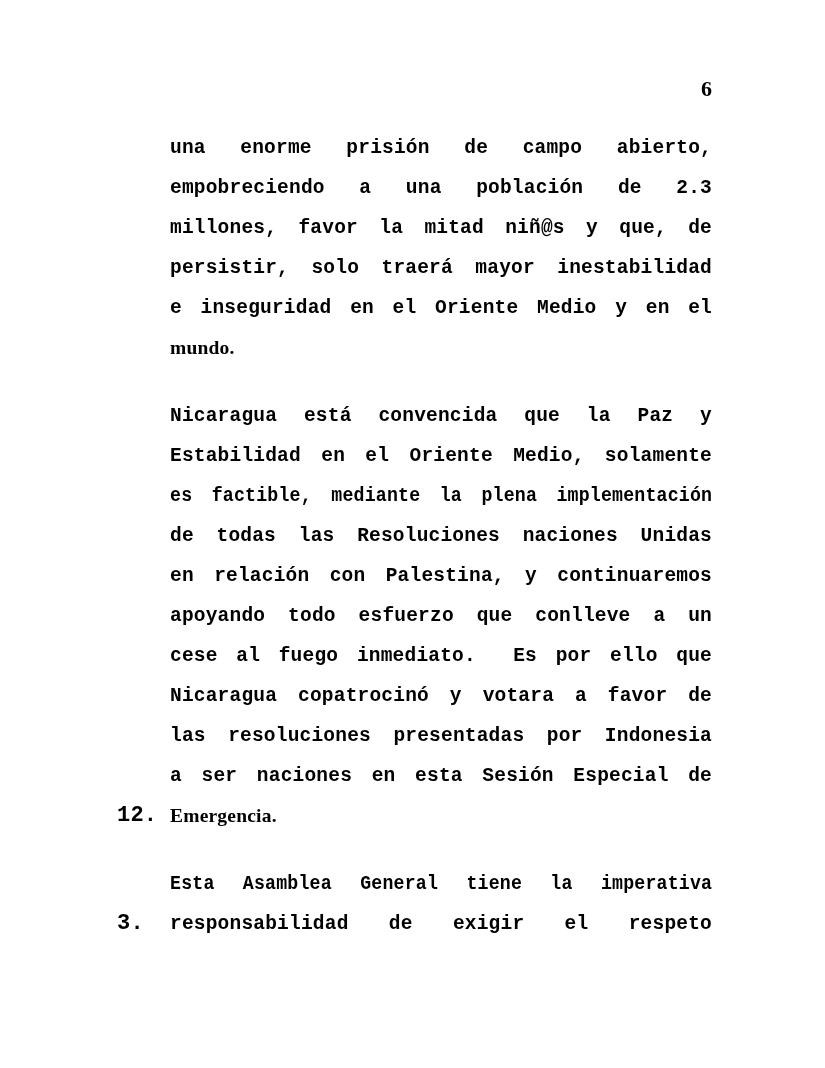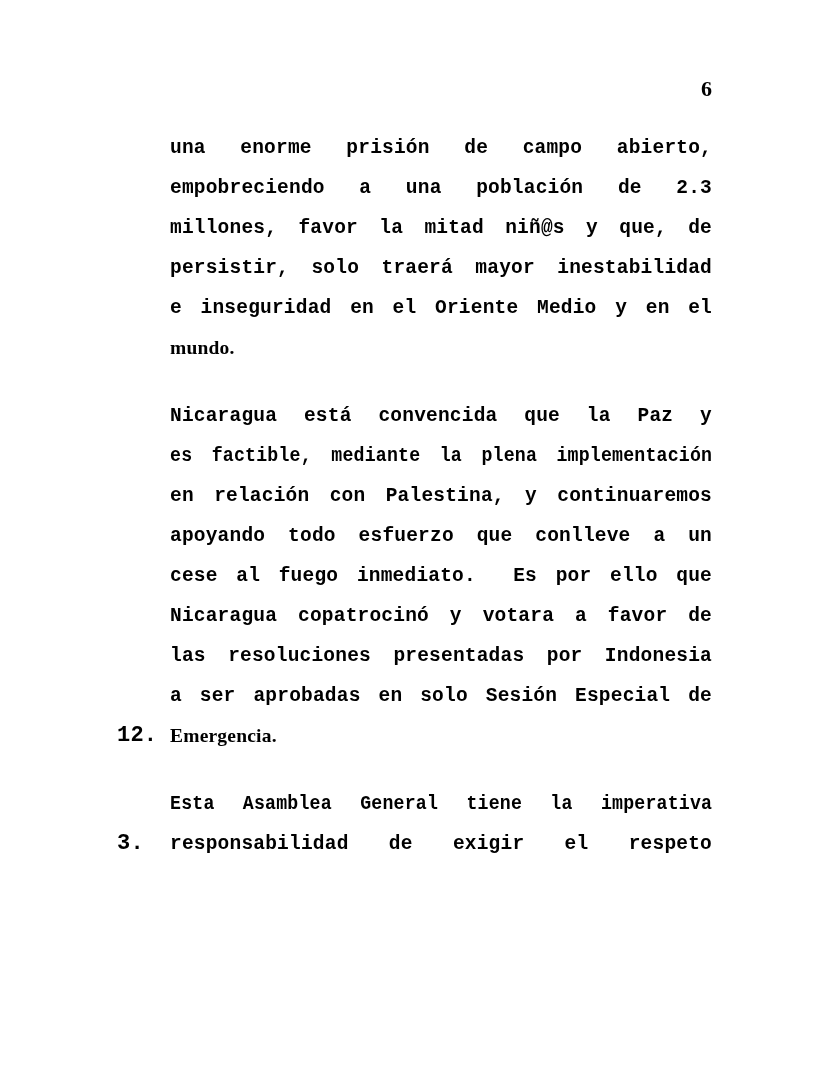--- a/index.html
+++ b/index.html
@@ -108,27 +108,29 @@
           <div class="line">millones, favor la mitad niñ@s y que, de</div>
           <div class="line">persistir, solo traerá mayor inestabilidad</div>
           <div class="line">e inseguridad en el Oriente Medio y en el</div>
           <div class="line last">mundo.</div>
         </div>
       </div>
       <div class="para">
         <div class="para-marker">12.</div>
         <div class="para-body">
           <div class="line">Nicaragua está convencida que la Paz y</div>
+          <div class="line">Estabilidad en el Oriente Medio, solamente</div>
           <div class="line condensed">es factible, mediante la plena implementación</div>
+          <div class="line">de todas las Resoluciones naciones Unidas</div>
           <div class="line">en relación con Palestina, y continuaremos</div>
           <div class="line">apoyando todo esfuerzo que conlleve a un</div>
           <div class="line">cese al fuego inmediato.  Es por ello que</div>
           <div class="line">Nicaragua copatrocinó y votara a favor de</div>
           <div class="line">las resoluciones presentadas por Indonesia</div>
-          <div class="line">a ser aprobadas en solo Sesión Especial de</div>
+          <div class="line">a ser naciones en esta Sesión Especial de</div>
           <div class="line last">Emergencia.</div>
         </div>
       </div>
       <div class="para">
         <div class="para-marker">3.</div>
         <div class="para-body">
           <div class="line condensed">Esta Asamblea General tiene la imperativa</div>
           <div class="line">responsabilidad de exigir el respeto</div>
         </div>
       </div>

